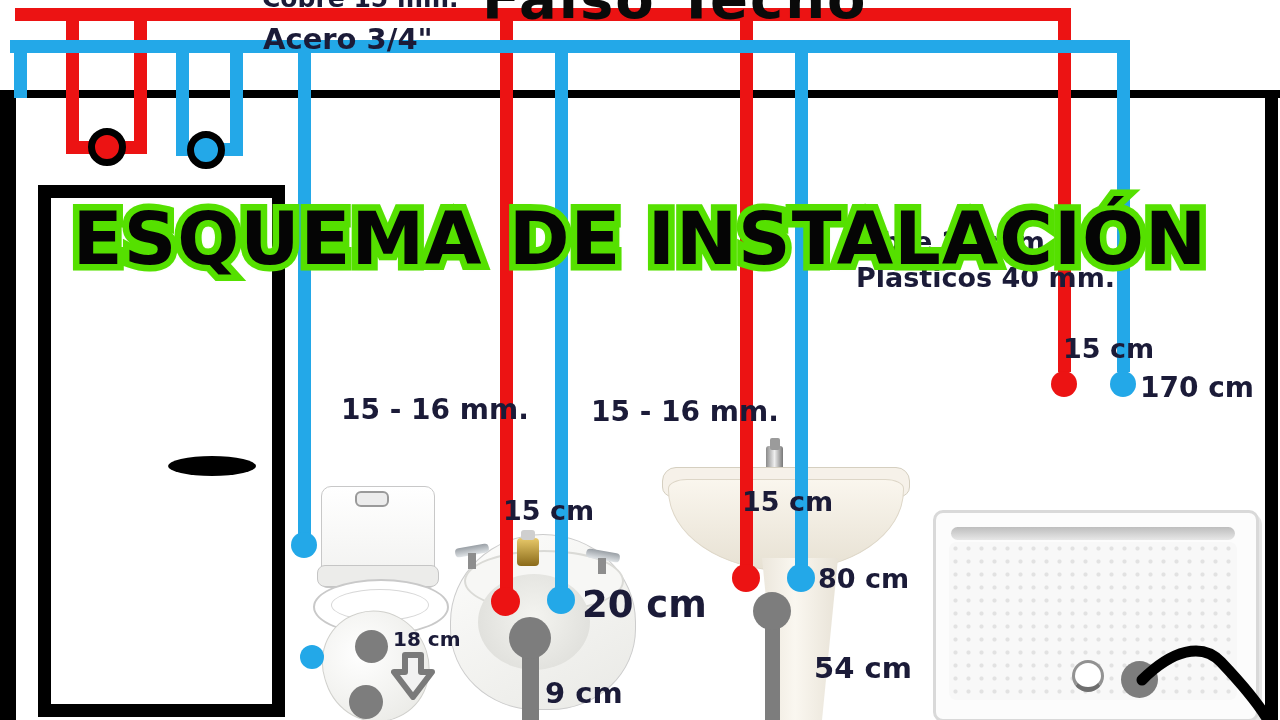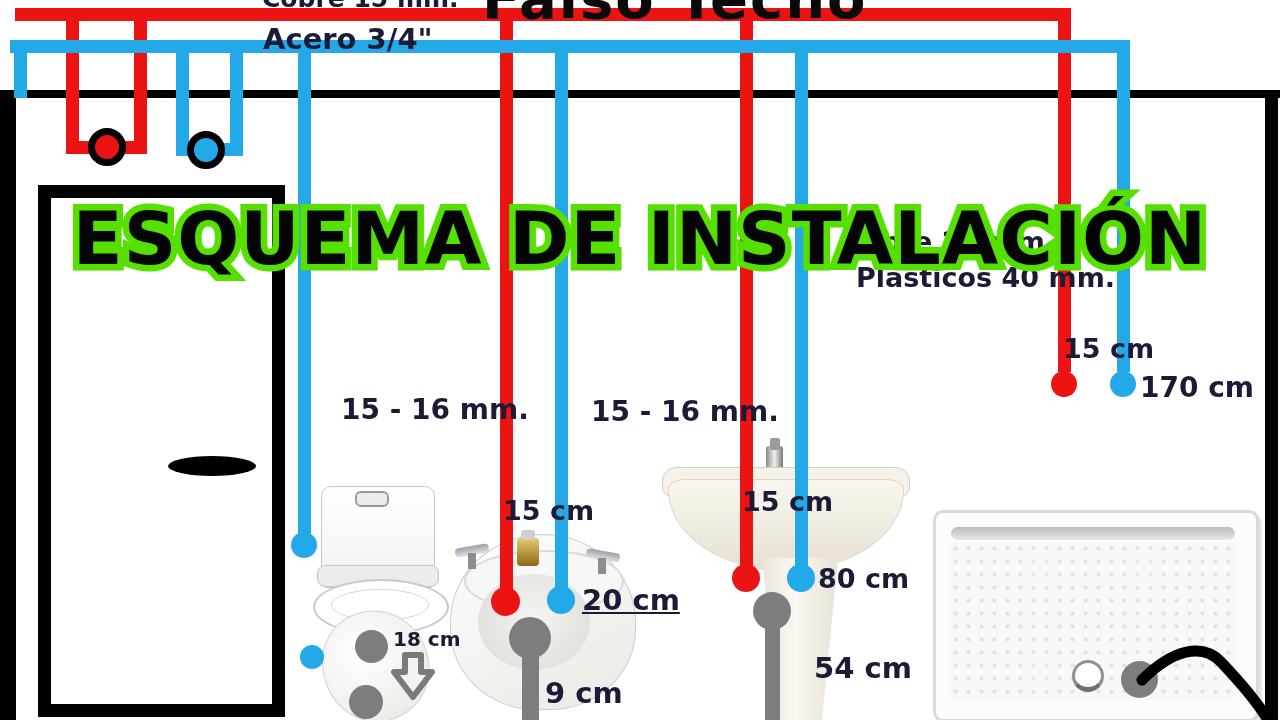--- a/index.html
+++ b/index.html
@@ -121,21 +121,21 @@
   <div class="lbl" style="left:843px;top:226px;font-size:27px;z-index:6;">Cobre 20 mm</div>
   <div class="lbl" style="left:856px;top:262px;font-size:27px;">Plásticos 40 mm.</div>
 
   <div class="lbl" style="left:1063px;top:333px;font-size:27px;">15 cm</div>
   <div class="lbl" style="left:1140px;top:371px;font-size:28px;">170 cm</div>
 
   <div class="lbl" style="left:341px;top:393px;font-size:28px;">15 - 16 mm.</div>
   <div class="lbl" style="left:591px;top:395px;font-size:28px;">15 - 16 mm.</div>
 
   <div class="lbl" style="left:503px;top:495px;font-size:27px;">15 cm</div>
-  <div class="lbl" style="left:582px;top:583px;font-size:29px;text-decoration:underline;">20 cm</div>
+  <div class="lbl" style="left:582px;top:583px;font-size:37px;">20 cm</div>
   <div class="lbl" style="left:545px;top:676px;font-size:29px;">9 cm</div>
 
   <div class="lbl" style="left:393px;top:627px;font-size:20px;">18 cm</div>
 
   <div class="lbl" style="left:742px;top:486px;font-size:27px;">15 cm</div>
   <div class="lbl" style="left:818px;top:563px;font-size:27px;">80 cm</div>
   <div class="lbl" style="left:786px;top:651px;font-size:29px;margin-left:28px;">54 cm</div>
 
 </div>
 

